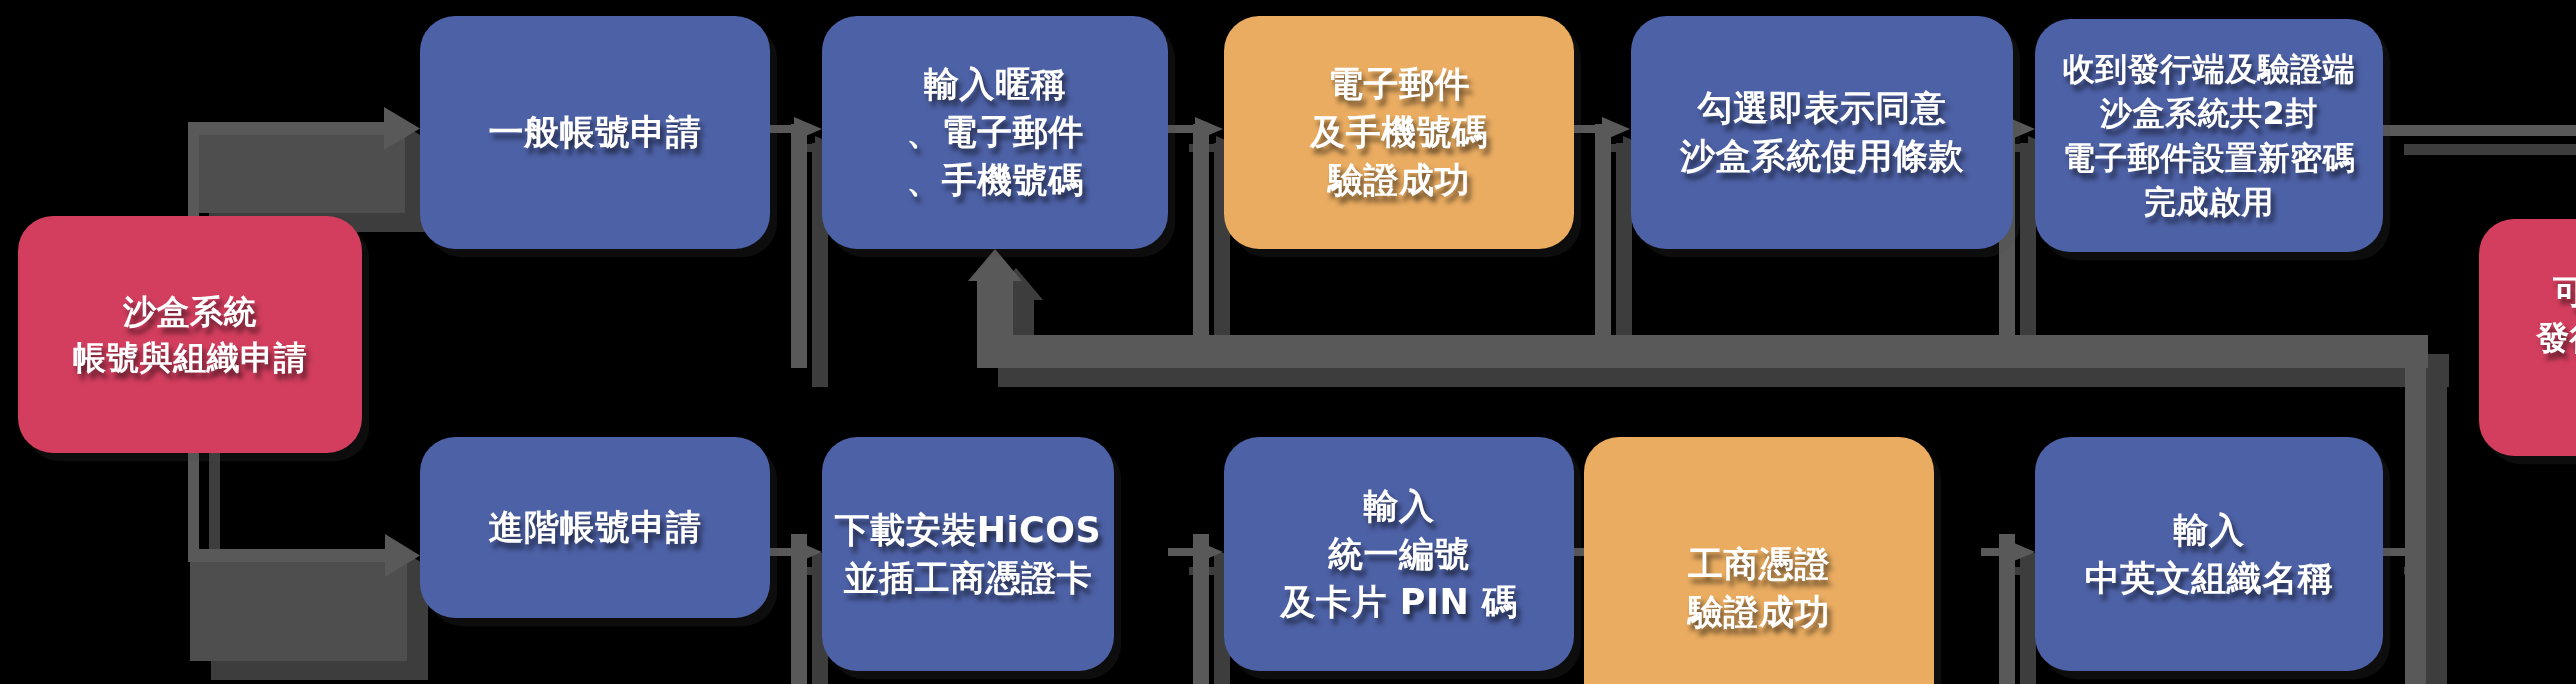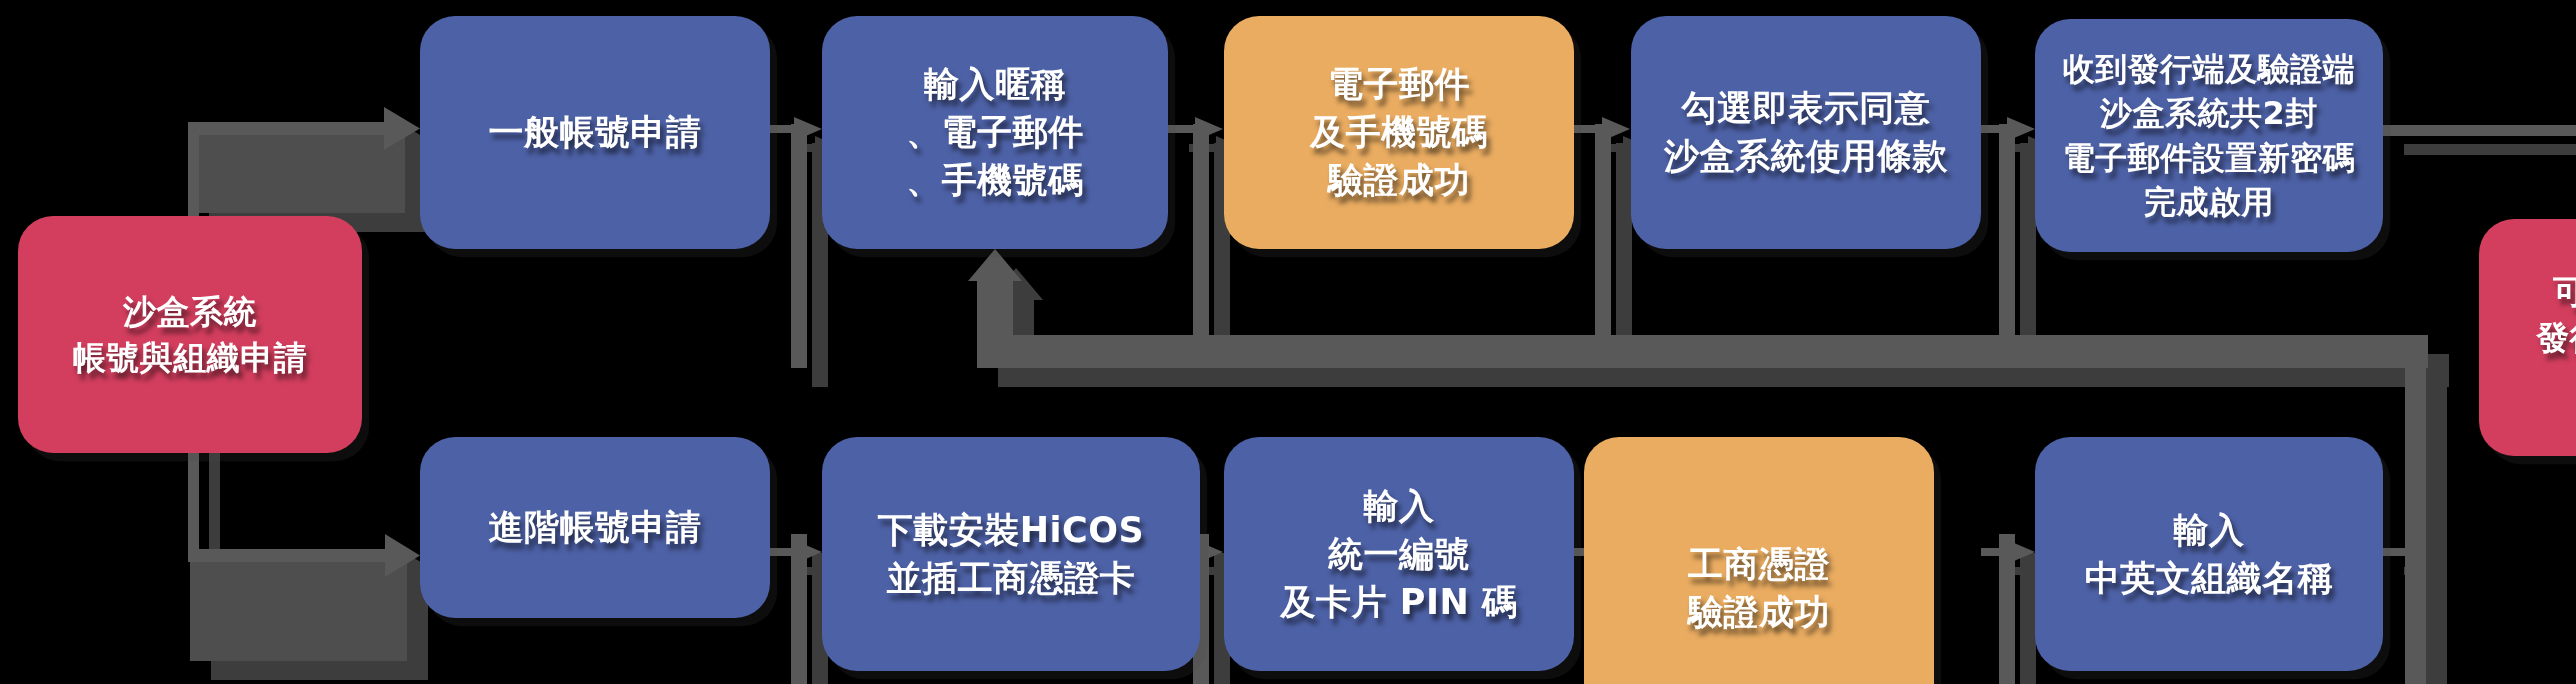--- a/index.html
+++ b/index.html
@@ -112,37 +112,37 @@
 、電子郵件
 、手機號碼</span>
   </div>
 
   <div class="node orange fs68" style="left:1224px;top:15.5px;width:350px;height:233px">
     <span class="lbl">電子郵件
 及手機號碼
 驗證成功</span>
   </div>
 
-  <div class="node blue fs68" style="left:1631px;top:15.5px;width:350px;height:233px">
+  <div class="node blue fs68" style="left:1631px;top:15.5px;width:382px;height:233px">
     <span class="lbl">勾選即表示同意
 沙盒系統使用條款</span>
   </div>
 
   <div class="node blue fs62" style="left:2035px;top:19px;width:348px;height:233px">
     <span class="lbl">收到發行端及驗證端
 沙盒系統共2封
 電子郵件設置新密碼
 完成啟用</span>
   </div>
 
   <div class="node blue fs68" style="left:420px;top:437px;width:350px;height:181px">
     <span class="lbl">進階帳號申請</span>
   </div>
 
-  <div class="node blue fs68" style="left:822px;top:437px;width:378px;height:234px">
+  <div class="node blue fs68" style="left:822px;top:437px;width:292px;height:234px">
     <span class="lbl">下載安裝HiCOS
 並插工商憑證卡</span>
   </div>
 
   <div class="node blue fs68" style="left:1224px;top:437px;width:350px;height:234px">
     <span class="lbl">輸入
 統一編號
 及卡片 PIN 碼</span>
   </div>
 

